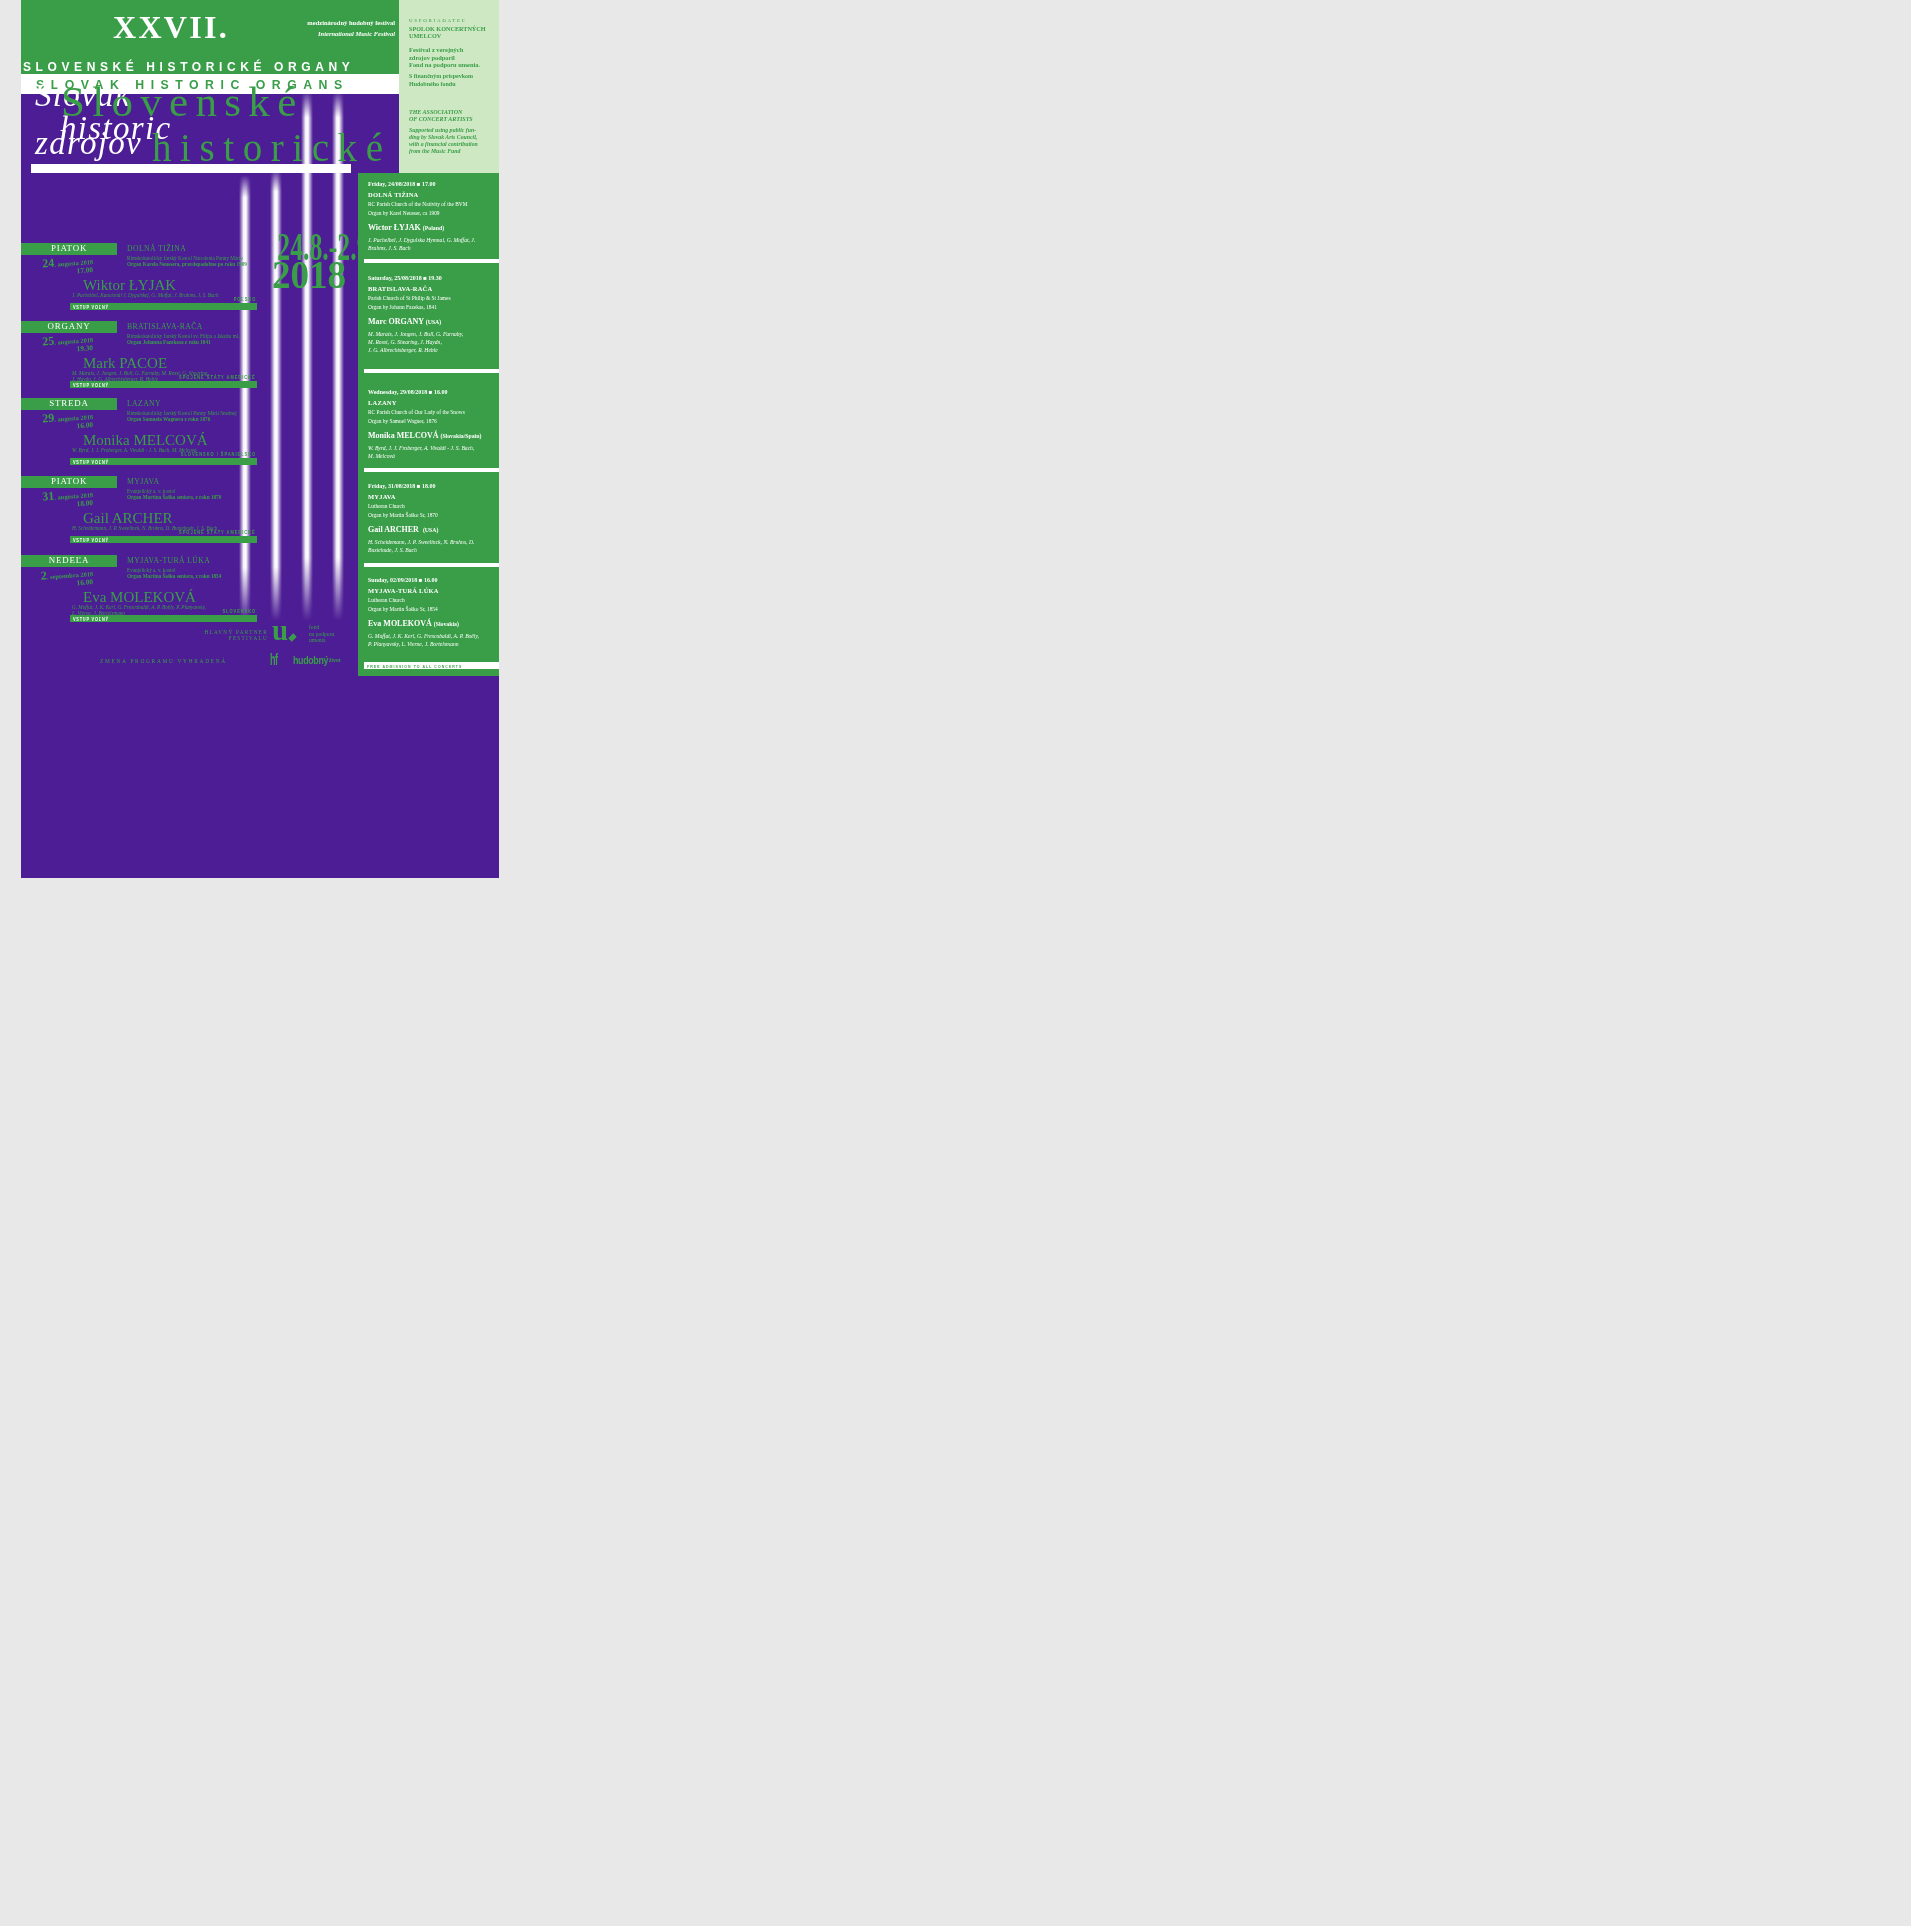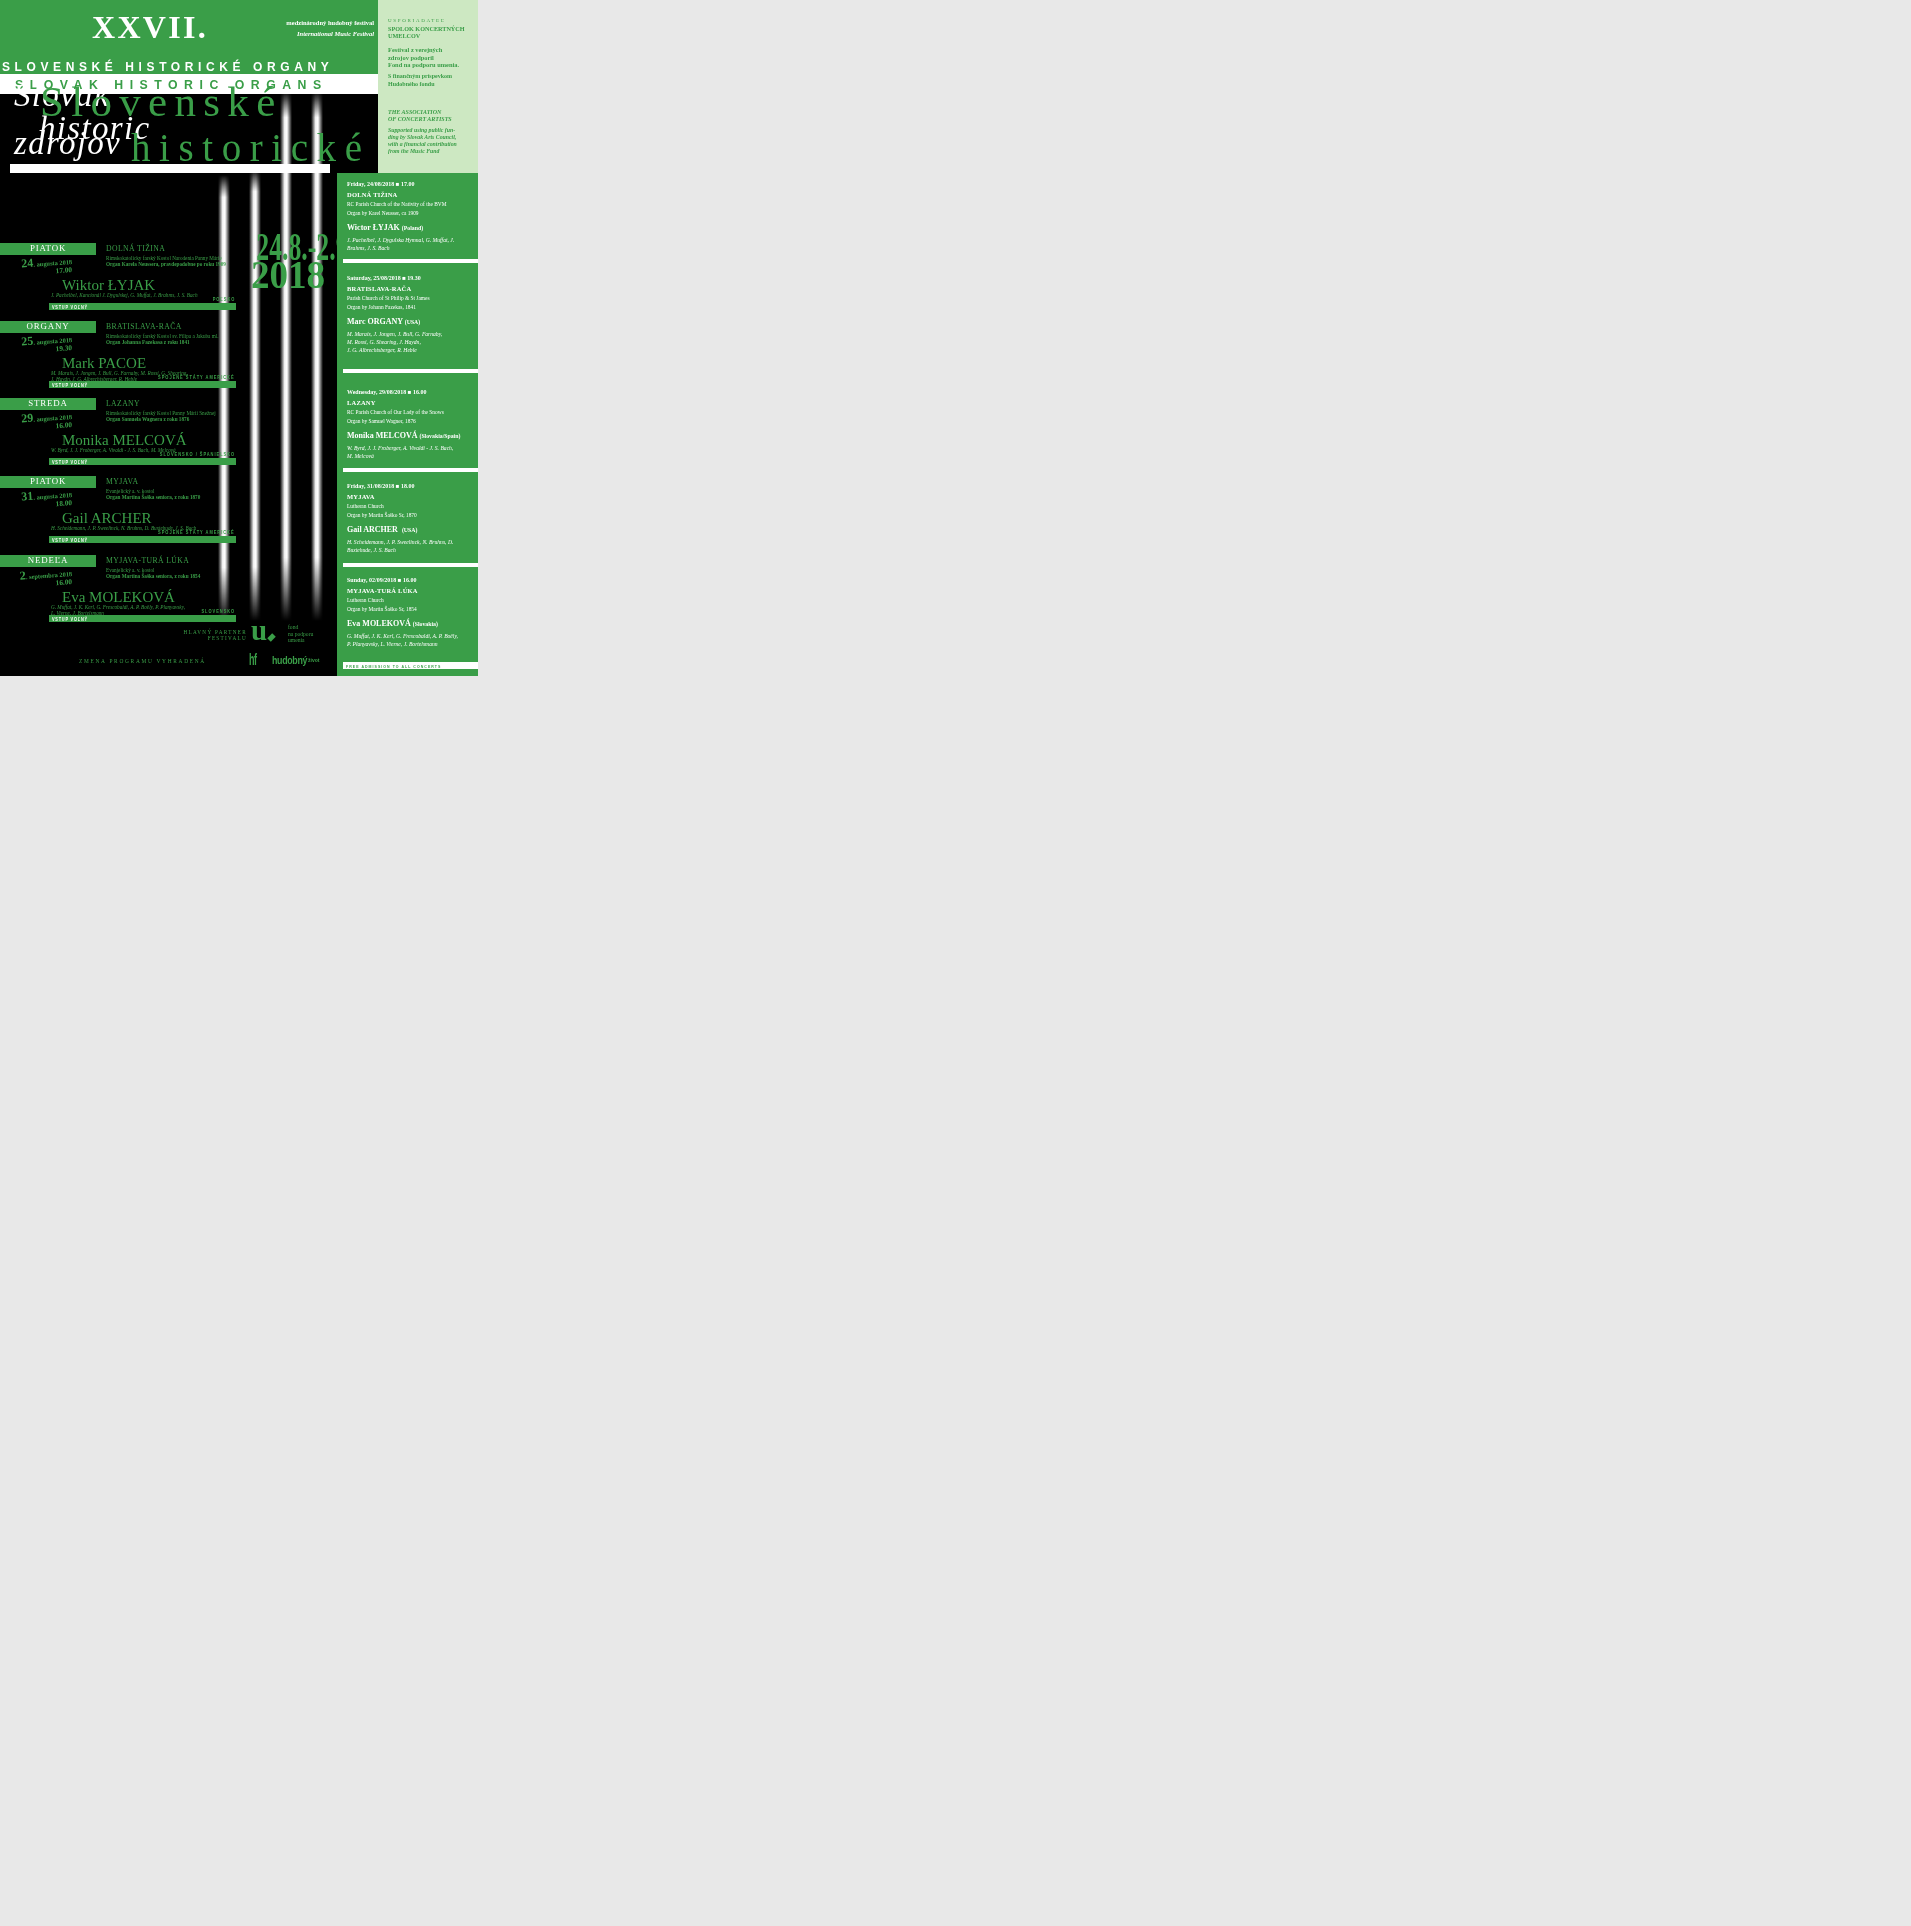--- a/index.html
+++ b/index.html
@@ -1,17 +1,17 @@
 <!DOCTYPE html>
 <html style="font-size:6.2px"><head>
 <meta charset="utf-8">
 <style>
   html,body{margin:0;padding:0;background:#e8e8e8;}
-  .page{position:relative;width:478px;height:676px;background:#000000;overflow:hidden;
-        font-family:"Liberation Serif","DejaVu Serif",serif;-webkit-font-smoothing:antialiased;}
+  .page{position:relative;width:478px;height:878px;background:#4c1d95;overflow:hidden;
+        font-family:"Liberation Serif","DejaVu Serif",serif;margin-left:21px;-webkit-font-smoothing:antialiased;}
   .abs{position:absolute;}
   .g{color:#3a9e48;}
   .w{color:#ffffff;}
   .nw{white-space:nowrap;}
   .sans{font-family:"Liberation Sans","DejaVu Sans",sans-serif;}
 
   
   .header-green{left:0;top:0;width:378px;height:74px;background:#3a9e48;}
   .band-top{left:0;top:74px;width:378px;height:19.6px;background:#ffffff;}
   .right-tint{left:378px;top:0;width:100px;height:173px;background:#cde8c2;}

